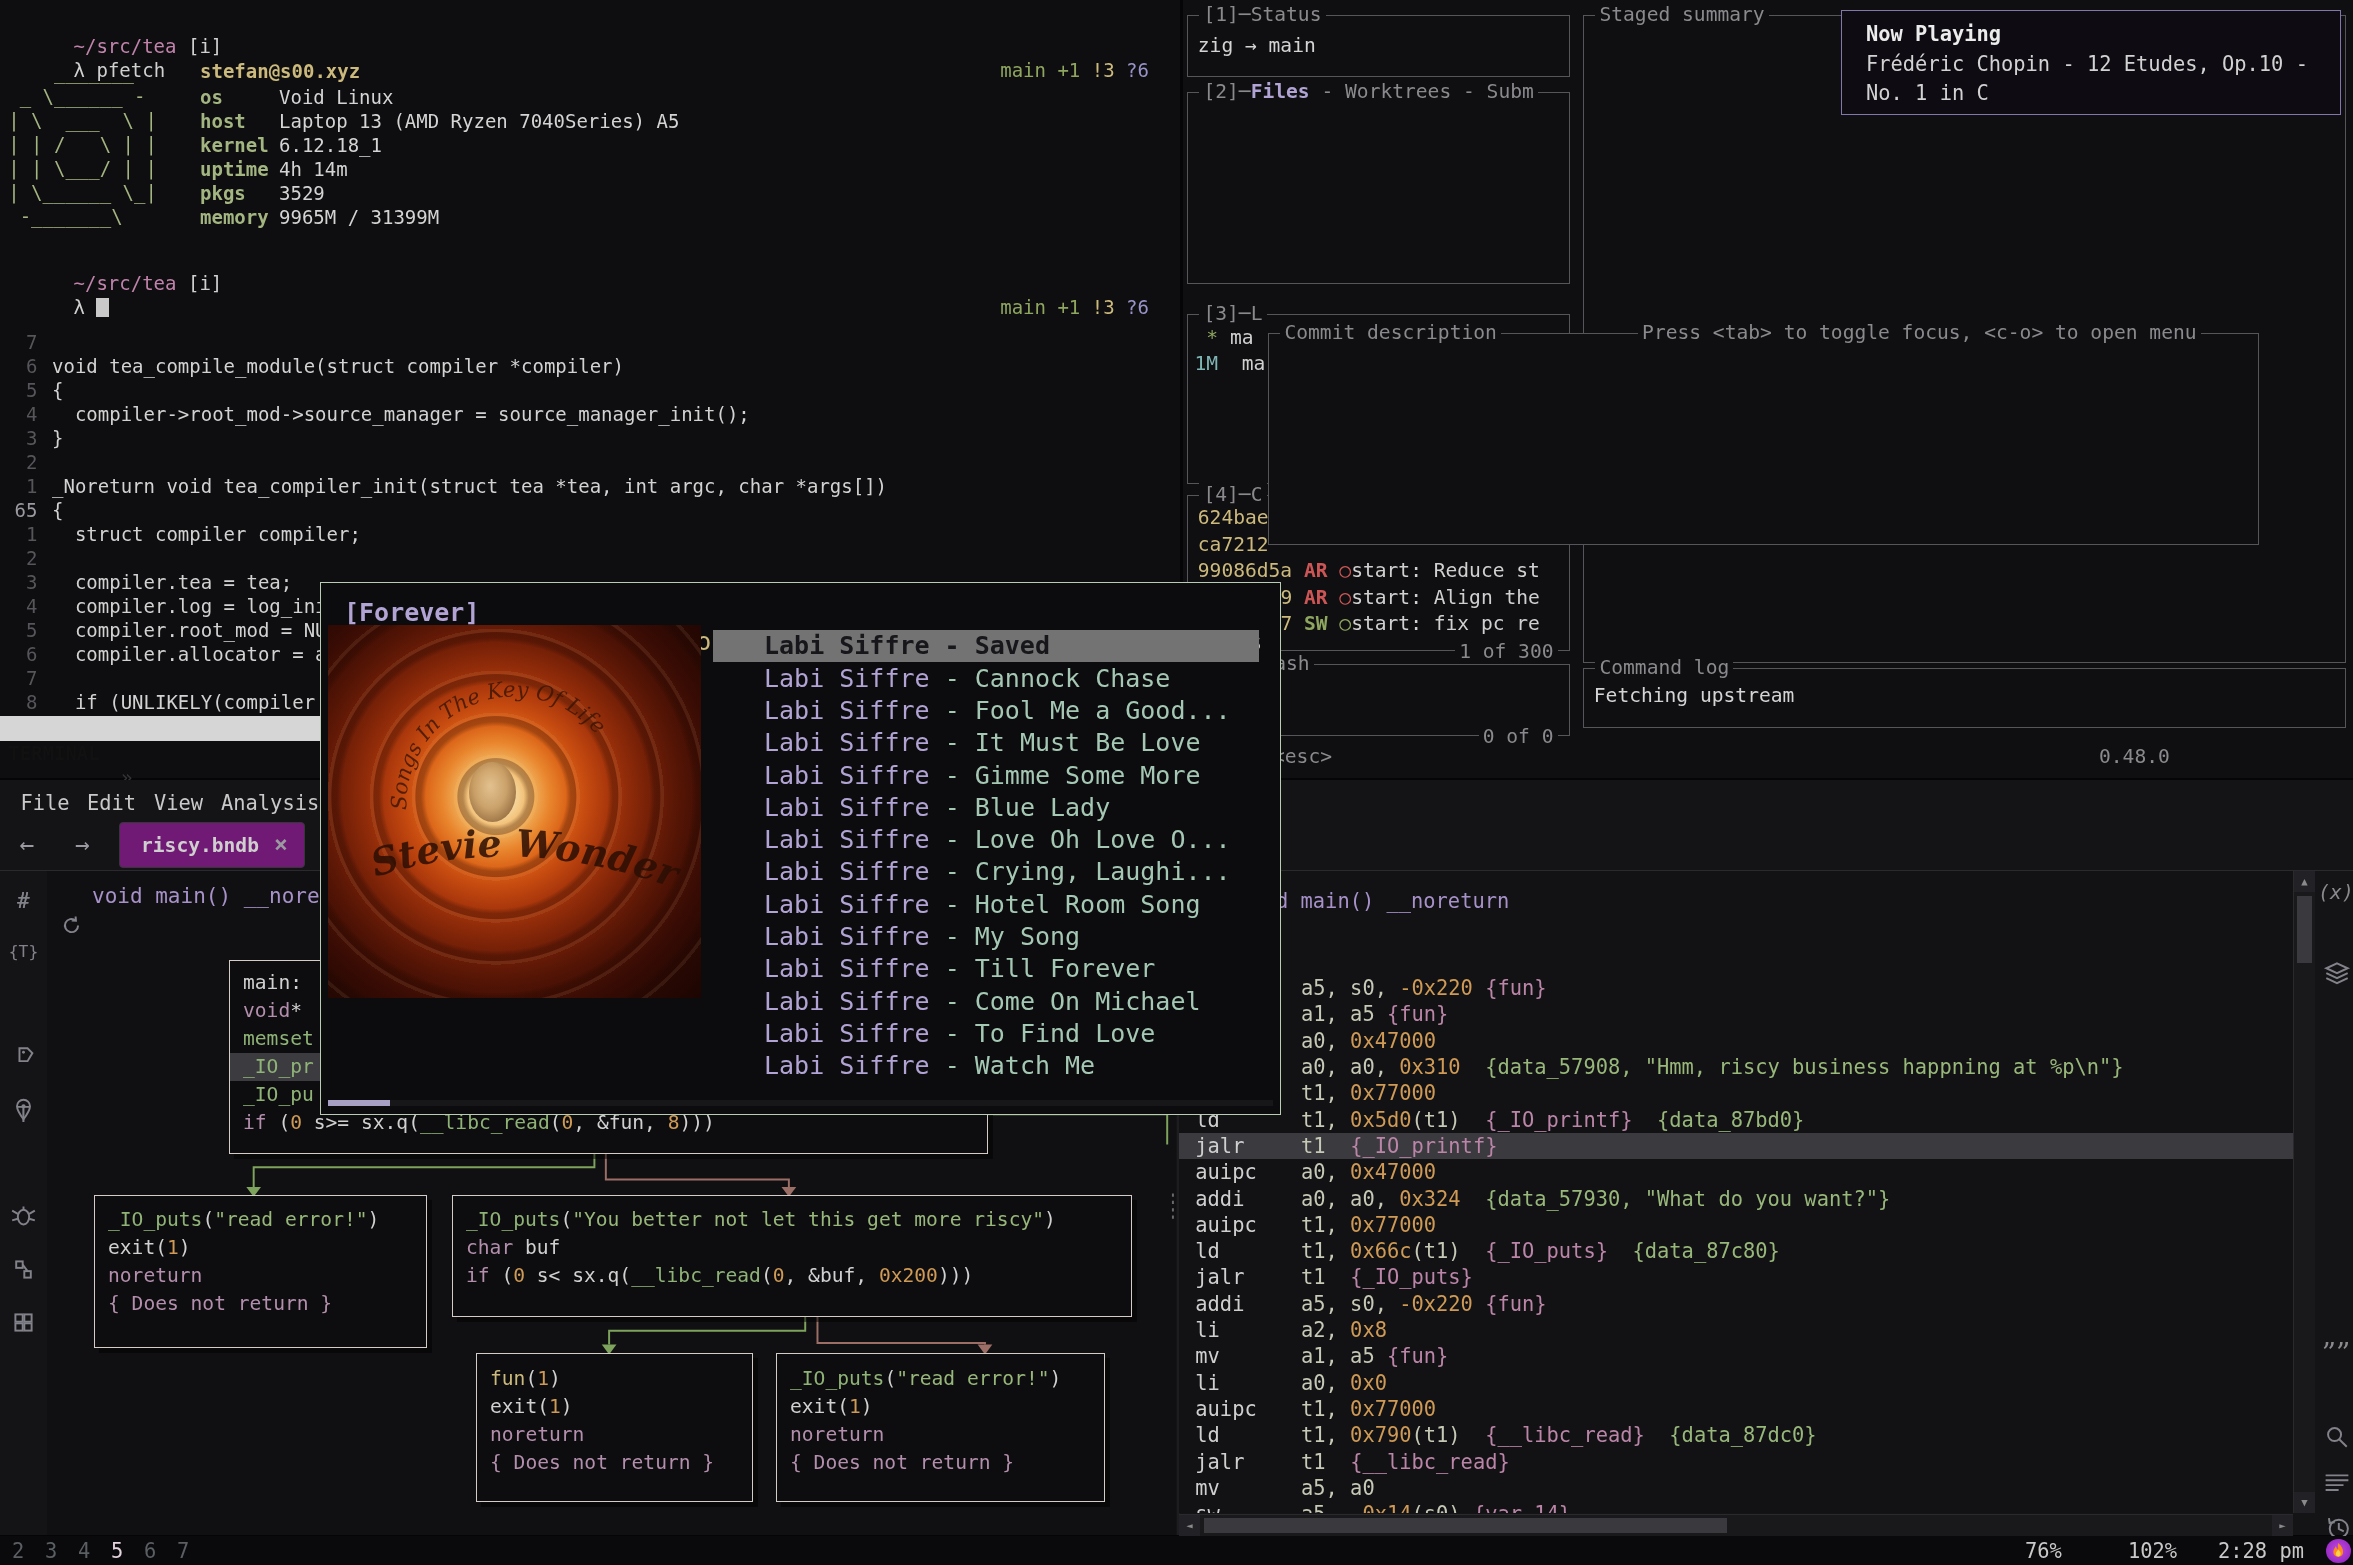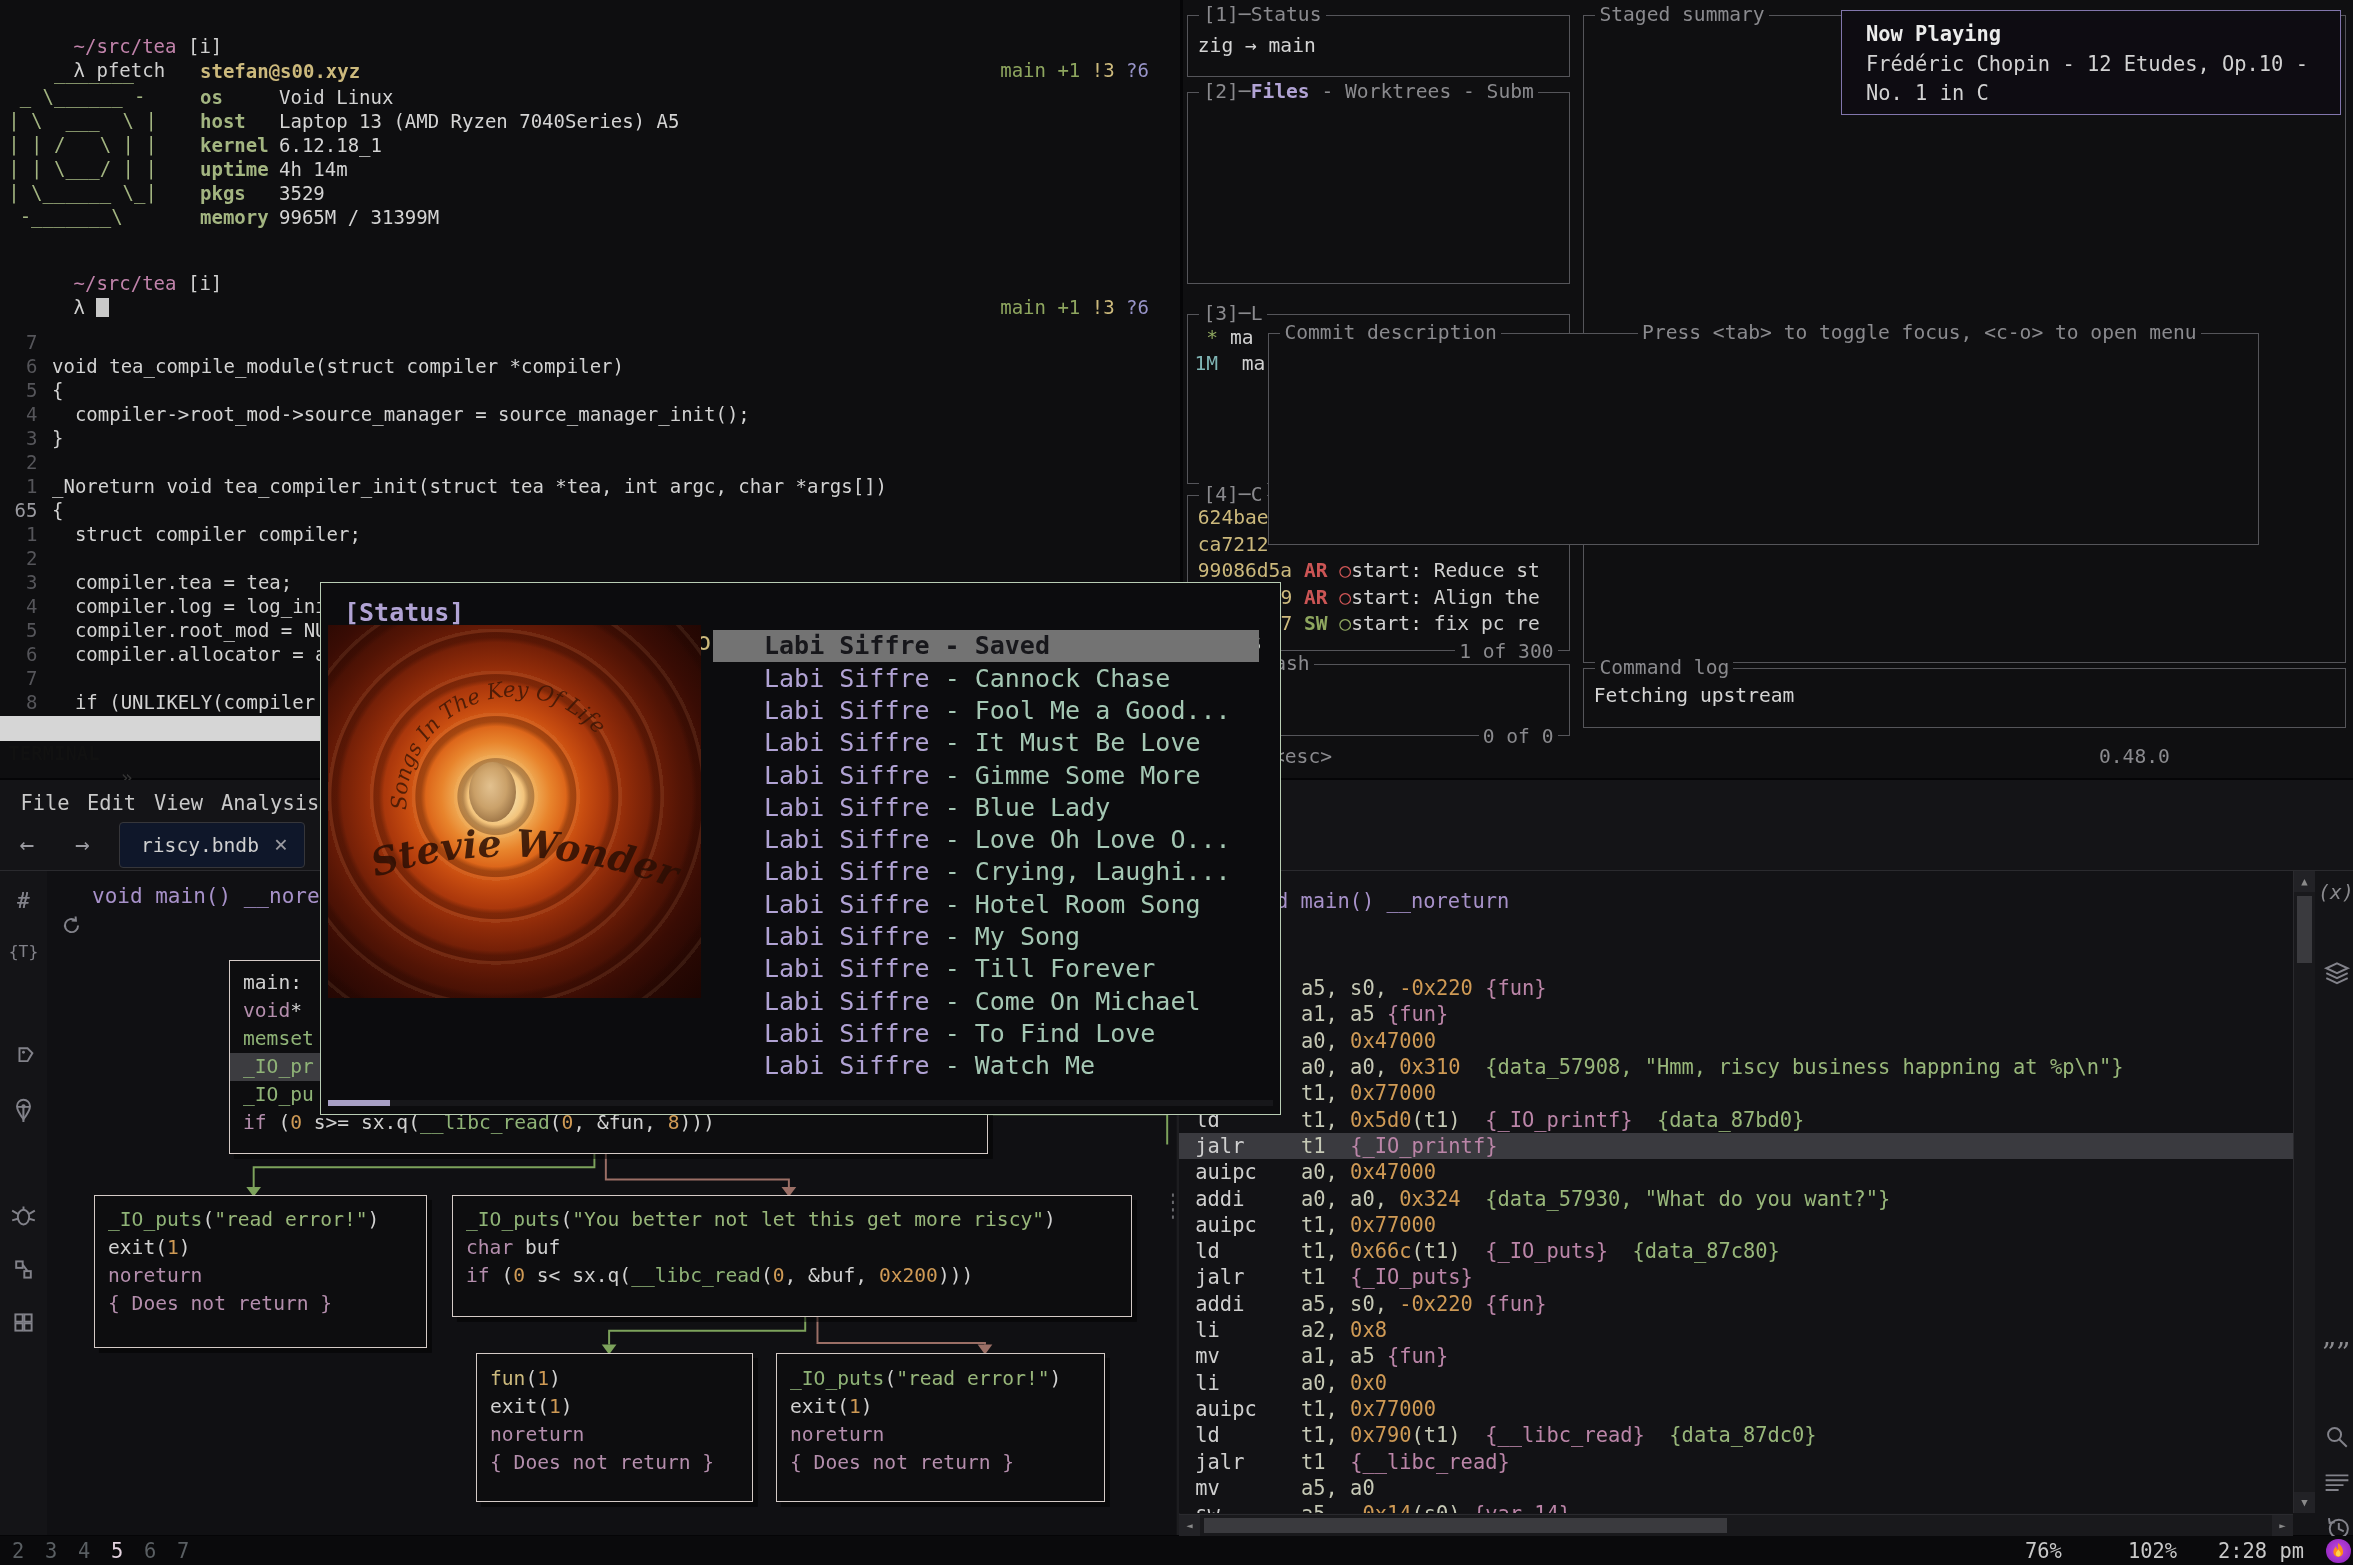--- a/index.html
+++ b/index.html
@@ -35,21 +35,21 @@
   
   .s-w{color:#d0d0d0}.s-r{color:#c6c9b6}.s-n{color:#cf9a55}.s-f{color:#bb85a8}.s-d{color:#98b77a}
   .s-k{color:#b48ead}.s-c{color:#8fb377}.s-t{color:#ccb97c}.s-h{color:#ccb97c}
   .s-ar{color:#cc5555;font-weight:700}.s-sg{color:#8ea65f;font-weight:700}
   .s-cr{color:#cc5555}.s-cg{color:#8ea65f}.s-cy{color:#7fb4b4}.s-gb{color:#8ea65f}
   
   #notif{left:1841px;top:9.8px;width:498px;height:103px;background:#0e0c12;border:1.6px solid #8276ad;z-index:60;font-size:20.4px;}
   
   #binja-bg{left:0;top:780px;width:2354px;height:755px;background:#141417;}
   .bn-menu{font-size:20.4px;color:#c9c9c9;}
-  #bn-tab{left:119px;top:822px;width:184px;height:44px;background:#0f172a;border:0.8px solid #36363a;border-radius:4px;}
+  #bn-tab{left:119px;top:822px;width:184px;height:44px;background:#701a75;border:0.8px solid #36363a;border-radius:4px;font-weight:bold;}
   #bn-divider{left:0;top:870px;width:2354px;height:0.8px;background:#2a2a2e;}
   #bn-leftstrip{left:0;top:871px;width:47px;height:664px;background:#141417;border-right:0.8px solid #232327;}
   .strip-ic{position:absolute;left:0;width:47px;text-align:center;color:#82828a;font-size:20.4px;}
   #graph-canvas{left:47px;top:871px;width:1129px;height:664px;background:#101013;}
   #bn-vdiv{left:1177px;top:871px;width:2.5px;height:664px;background:#1d1d20;}
   #disasm-pane{left:1179px;top:871px;width:1114px;height:642px;background:#121215;overflow:hidden;}
   .gnode{position:absolute;border:1.6px solid #d5cbc7;background:#0d0d0f;box-shadow:4.9px 4.9px 0 rgba(0,0,0,.5);font-size:19.6px;}
   .gl{height:28px;line-height:28px;padding-left:13px;white-space:pre;}
   .gl.hl{background:#3c3c40;}
   .da-row{position:absolute;left:0;width:1114px;height:26px;line-height:26px;font-size:20.4px;white-space:pre;margin-top:44px;}
@@ -322,21 +322,21 @@
       </svg>
   </span>
   <span class="abs" style="left:2324px;top:1484px">
     <svg width="28" height="28" viewBox="0 0 34 34">
         <circle class="ic-stroke" cx="18" cy="18" r="11"></circle>
         <path class="ic-stroke" d="M18 11 L18 18 L24 21 M7 12 L6 5 M6 11 L13 10"></path>
       </svg>
   </span>
 
   <div class="win" id="player">
-    <div class="abs" style="left:23px;top:14.7px;color:#b1a3d4;font-weight:700">[Status]</div>
+    <div class="abs" style="left:23px;top:14.7px;color:#b1a3d4;font-weight:700">[Forever]</div>
     <div class="abs" style="left:285px;top:14.7px">
       <span class="c-tan">opin</span><span style="color:#a5c8b4"> - 12 Etudes, Op.10 - </span>
     </div>
     <div class="abs" style="right:19.6px;top:14.7px">
       <span style="color:#b1a3d4">Vol: </span><span style="color:#d8e0d8">45%</span>
     </div>
     <div id="album-art">
       <div id="album-face"></div>
       <svg width="373" height="373" viewBox="0 0 456 456" style="position:absolute;left:0;top:0;font-size:31px">
         <defs>

